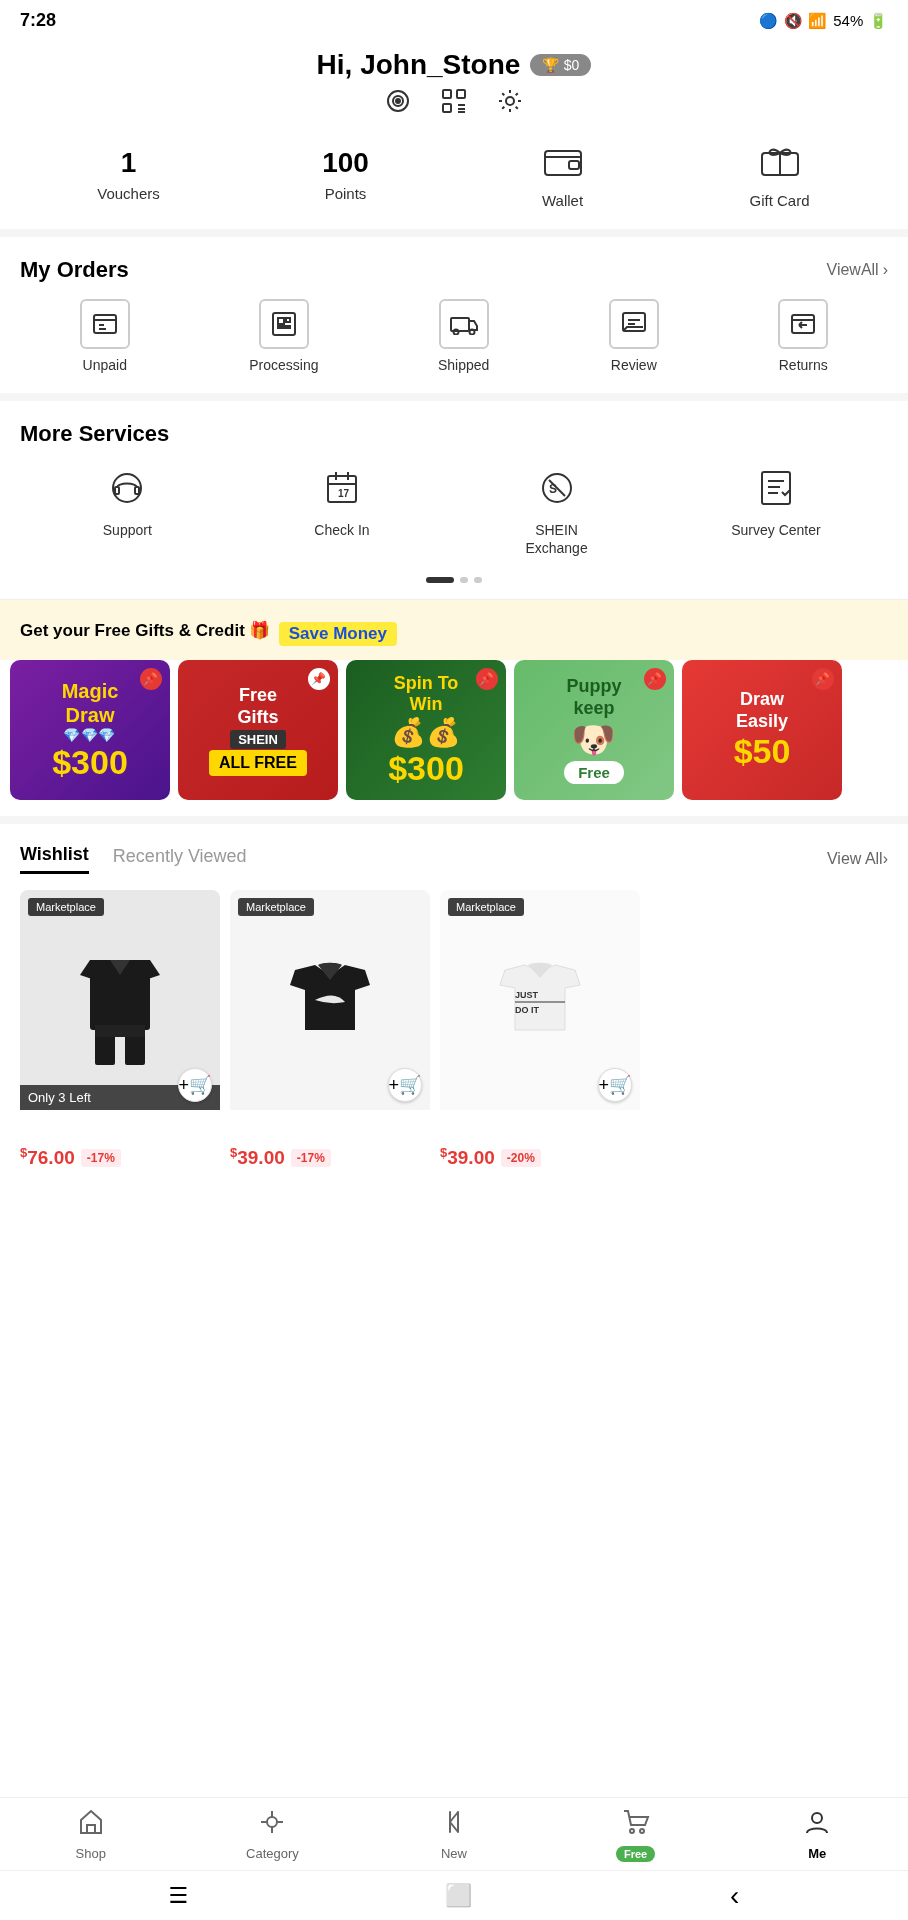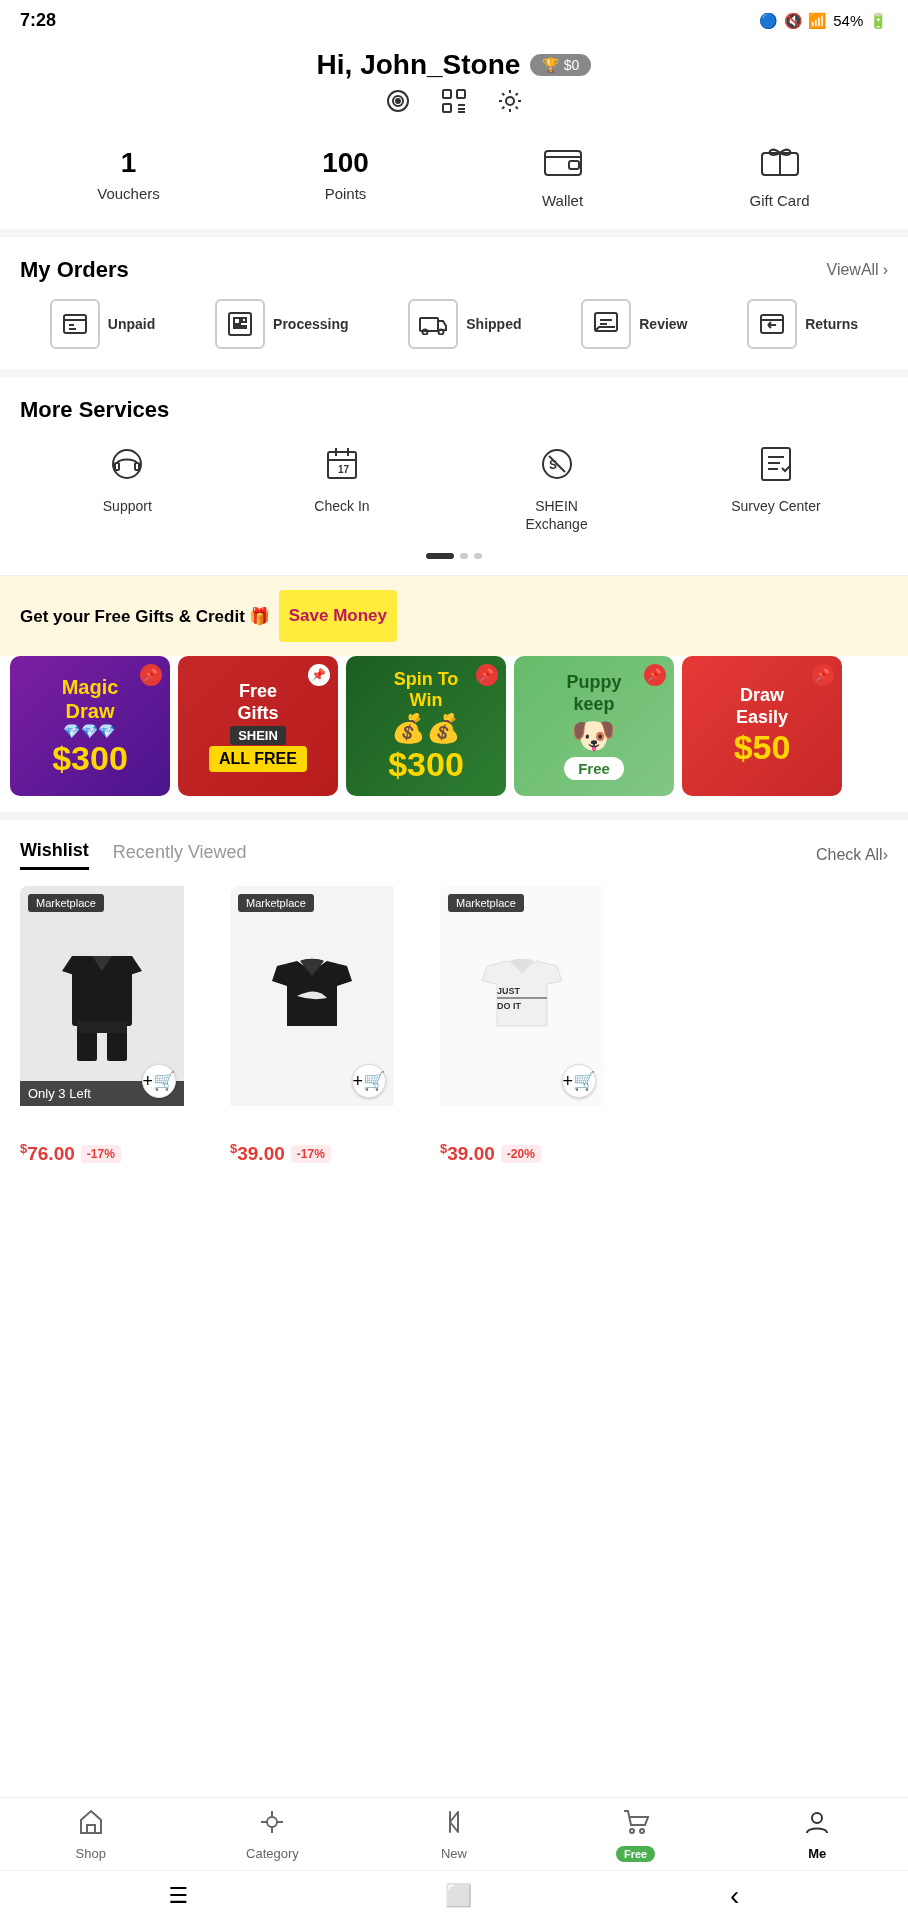--- a/index.html
+++ b/index.html
@@ -94,25 +94,24 @@
       gap: 4px;
       cursor: pointer;
     }
     .orders-grid {
       display: flex;
       justify-content: space-around;
       padding-bottom: 10px;
     }
     .order-item {
       display: flex;
-      flex-direction: row;
+      flex-direction: column;
       align-items: center;
       gap: 8px;
       cursor: pointer;
-      font-weight: bold;
     }
     .order-label { font-size: 14px; color: #333; }
 
     
     .services-section {
       padding: 20px 20px 0;
       border-top: 8px solid #f5f5f5;
     }
     .services-grid {
       display: flex;
@@ -160,25 +159,26 @@
       background: #fff8e1;
       padding: 14px 20px;
       display: flex;
       align-items: center;
       gap: 8px;
       border-top: 1px solid #eee;
     }
     .promo-text { font-size: 17px; font-weight: 600; }
     .promo-save {
       background: #ffeb3b;
-      color: #be185d;
+      color: #1d4ed8;
       font-weight: 700;
       font-size: 17px;
-      padding: 16px 10px;
+      padding: 2px 10px;
       border-radius: 4px;
+      margin-top: 8px;
     }
 
     
     .promo-cards {
       display: flex;
       overflow-x: auto;
       padding: 0 10px 16px;
       gap: 8px;
       scrollbar-width: none;
     }
@@ -280,21 +280,21 @@
       position: absolute;
       top: 8px;
       left: 8px;
       background: rgba(0,0,0,0.75);
       color: #fff;
       font-size: 11px;
       padding: 3px 8px;
       border-radius: 3px;
     }
     .product-img {
-      width: 164px;
+      width: 200px;
       height: 220px;
       display: flex;
       align-items: center;
       justify-content: center;
       background: #f0f0f0;
       position: relative;
     }
     .product-img-tracksuit {
       background: #e8e8e8;
     }
@@ -662,21 +662,21 @@
       <div class="promo-amount">$50</div>
     </div>
   </div>
 </div>
 
 <div class="wishlist-section">
   <div class="wishlist-tabs">
     <span class="wishlist-tab active">Wishlist</span>
     <span class="wishlist-tab">Recently Viewed</span>
     <span class="wishlist-view-all">
-      <span>Check All</span> ›
+      <span>View All</span> ›
     </span>
   </div>
   <div class="product-grid">
 
     <div class="product-card">
       <div class="product-img product-img-tracksuit">
         <span class="product-badge">Marketplace</span>
         <svg class="clothing-svg" viewBox="0 0 120 140" fill="none">
 
           <rect x="30" y="30" width="60" height="70" rx="3" fill="#1a1a1a"></rect>

